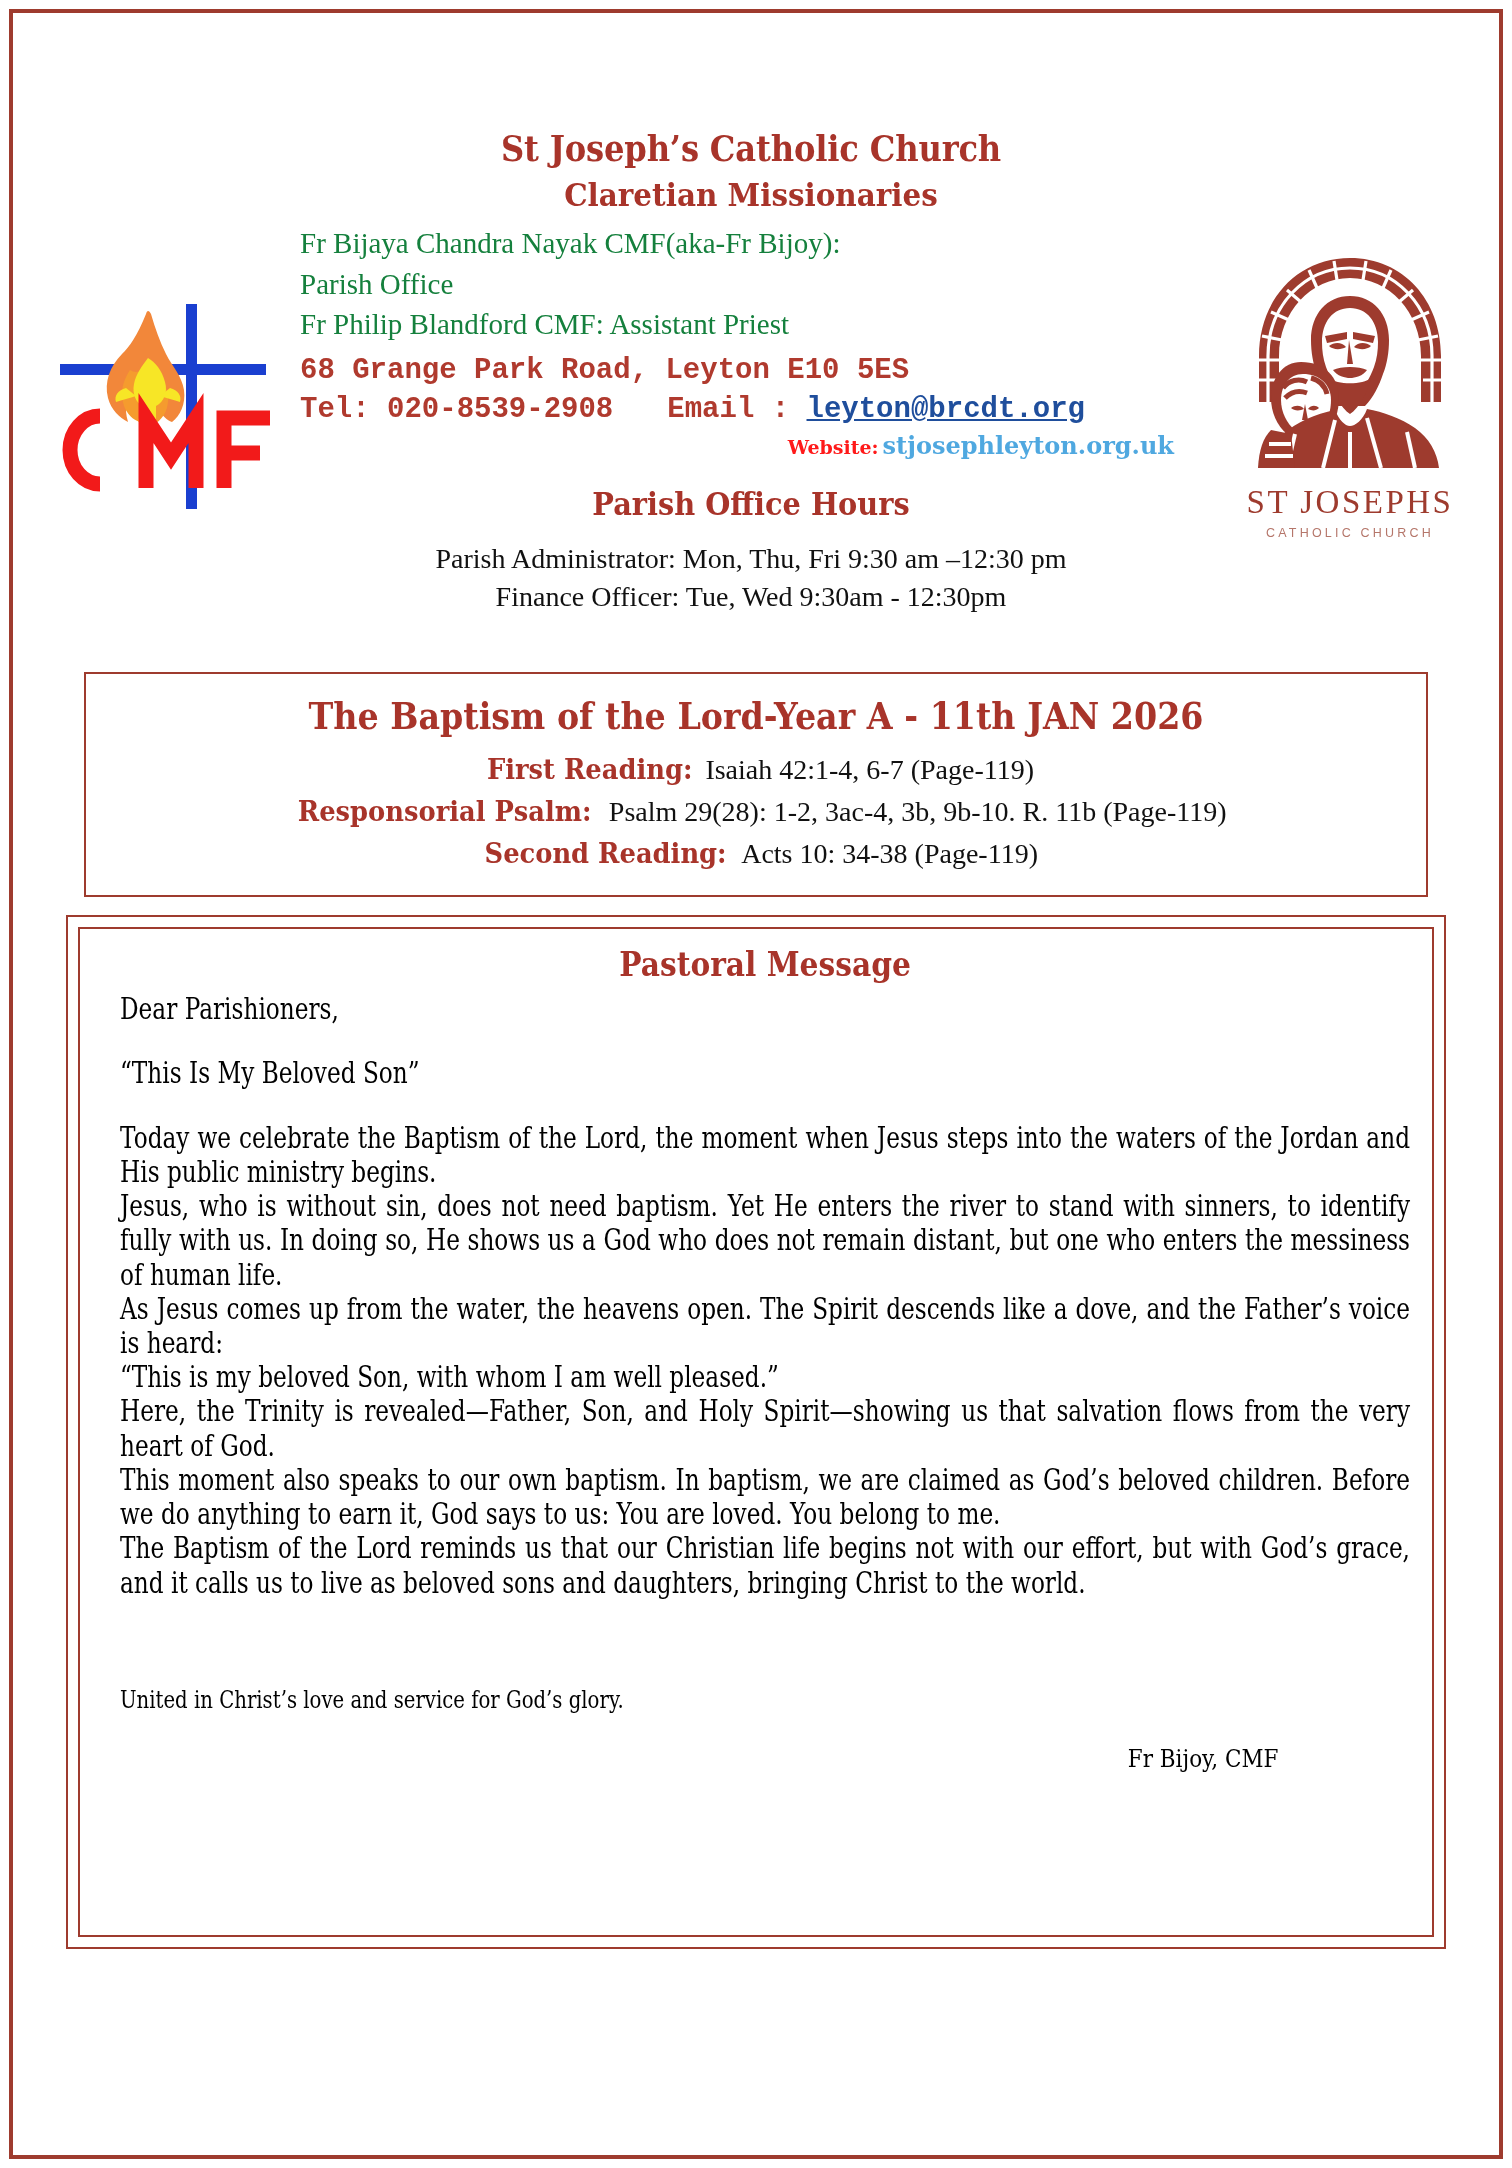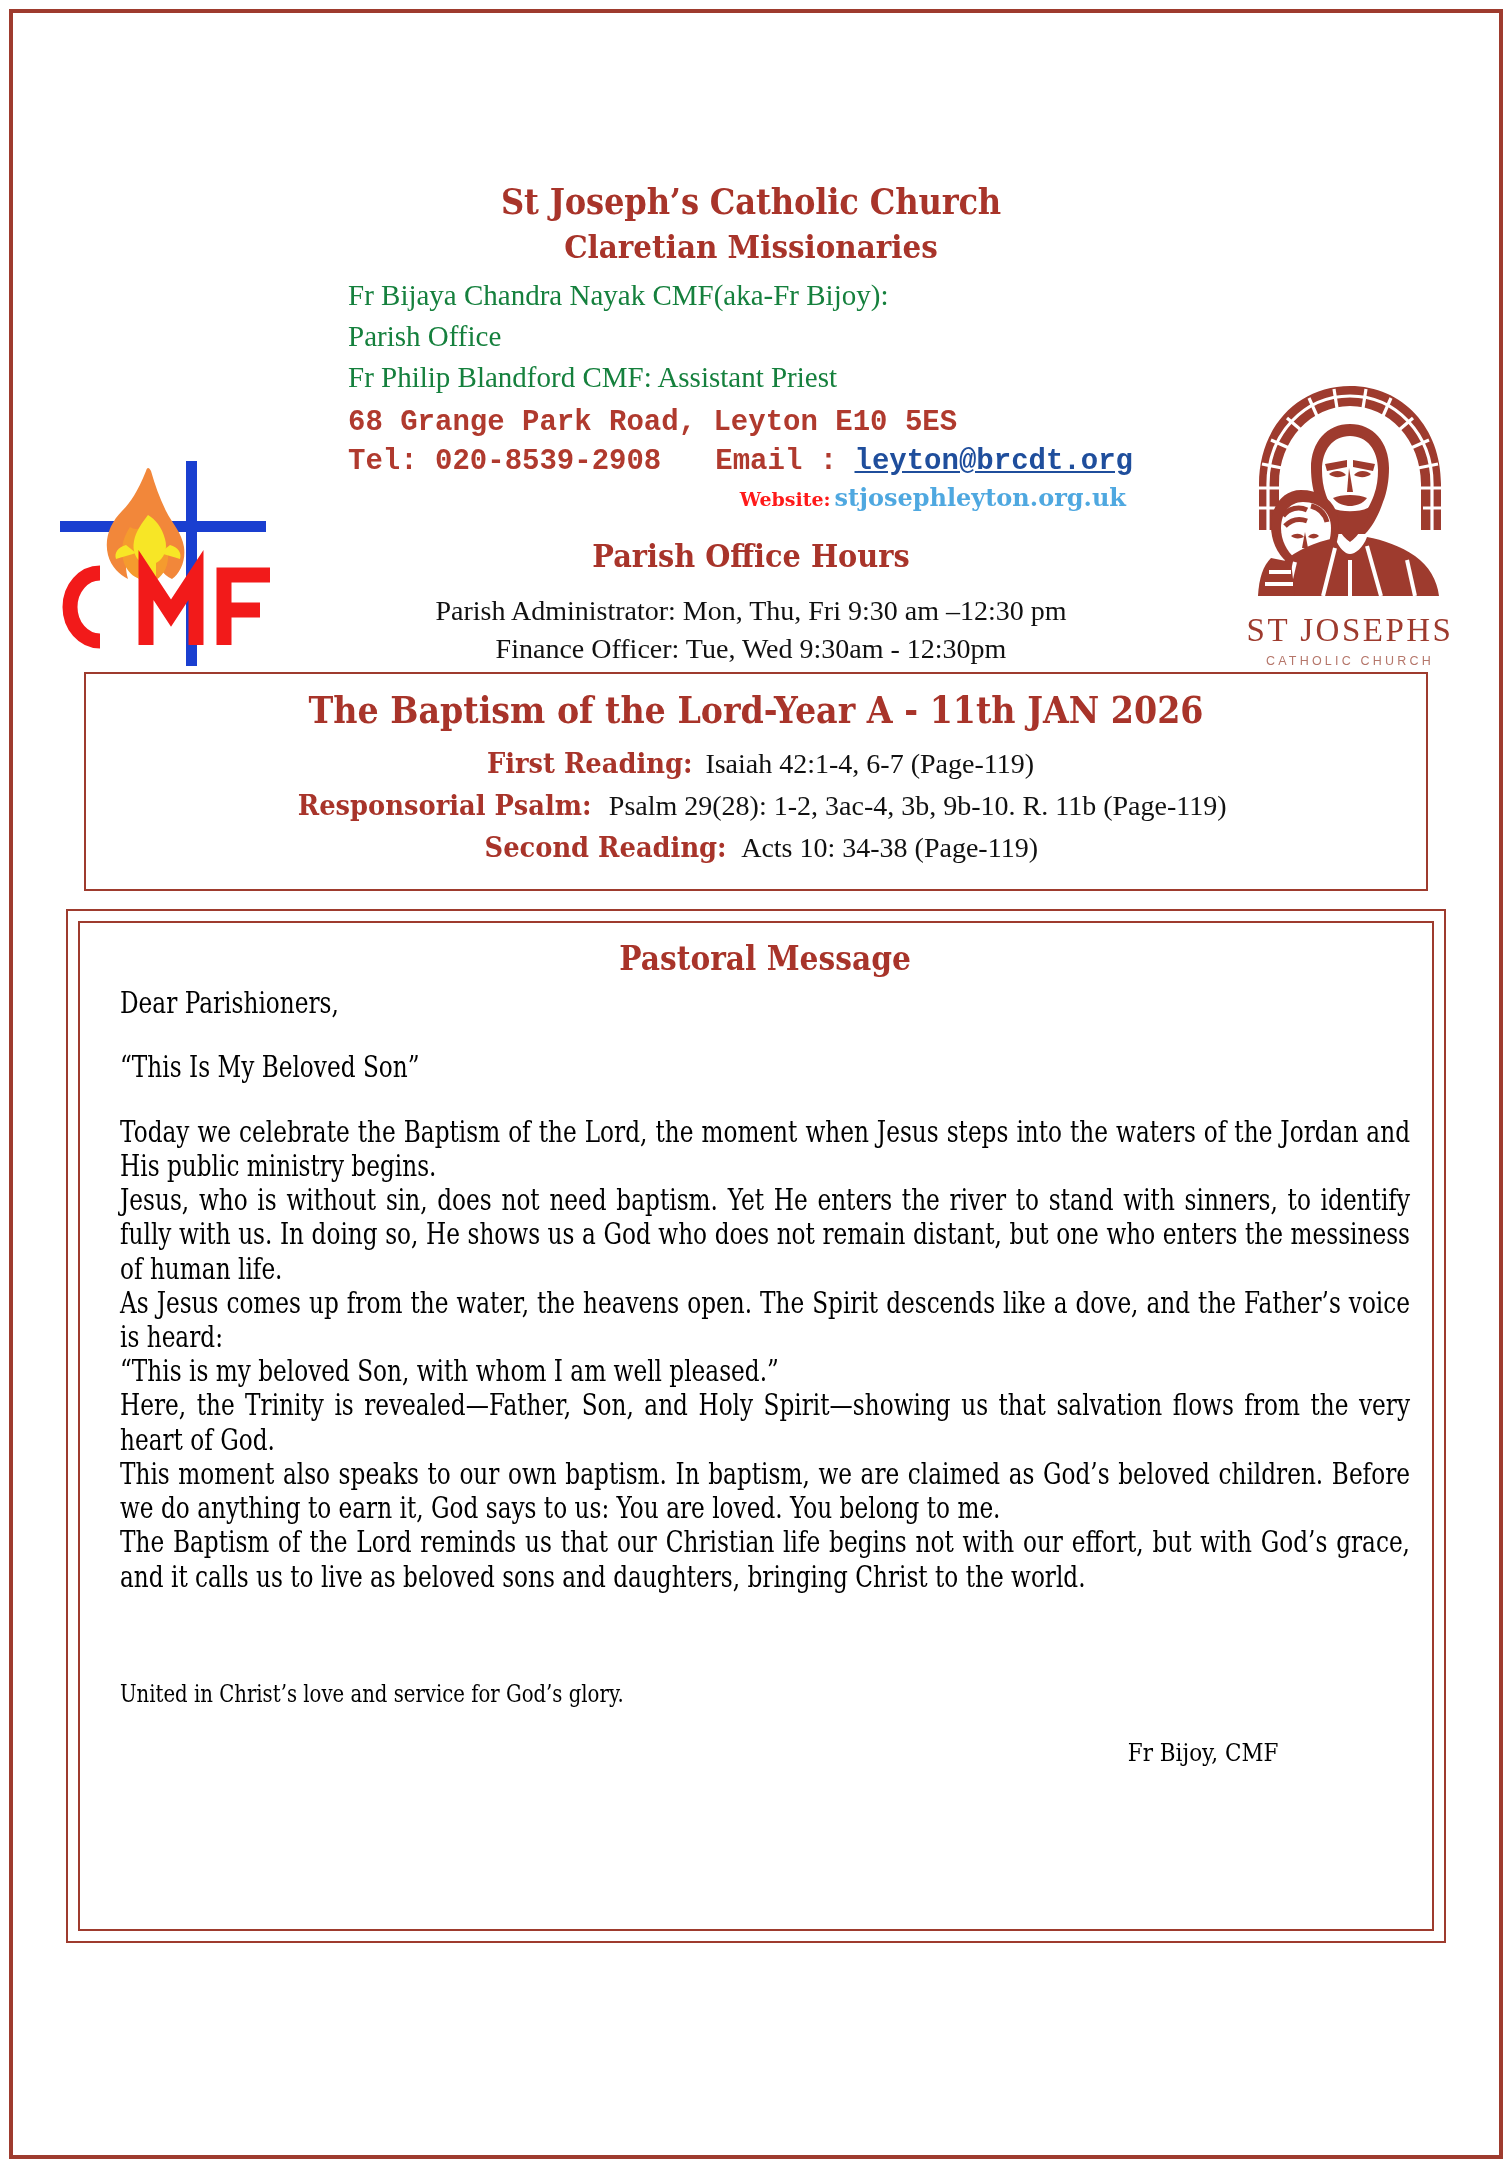--- a/index.html
+++ b/index.html
@@ -26,23 +26,22 @@
     position:relative;
     width:100%;height:100%;
     box-sizing:border-box;
     padding:18px 22px;
   }
 
   
   .header{
     position:relative;
     display:flex;
-    align-items:flex-end;
+    align-items:center;
     height:640px;
-    gap:48px;
   }
   .logo-left{
     width:250px;
     flex:0 0 250px;
     padding-top:110px;
     display:flex;
     justify-content:center;
   }
   .logo-right{
     width:260px;
@@ -164,21 +163,21 @@
     color:#b5766a;
     letter-spacing:3.2px;
     margin-top:5px;
   }
 
   
   .readings-box{
     margin:4px 52px 0 52px;
     border:2px solid #9e3b2e;
     box-sizing:border-box;
-    padding:14px 10px 22px 10px;
+    padding:20px 10px 22px 10px;
   }
   .readings-title{
     text-align:center;
     font-family:"DejaVu Serif",serif;
     font-weight:bold;
     font-size:37px;
     color:#a8342a;
     transform:scaleX(0.90);
     margin-bottom:12px;
   }

